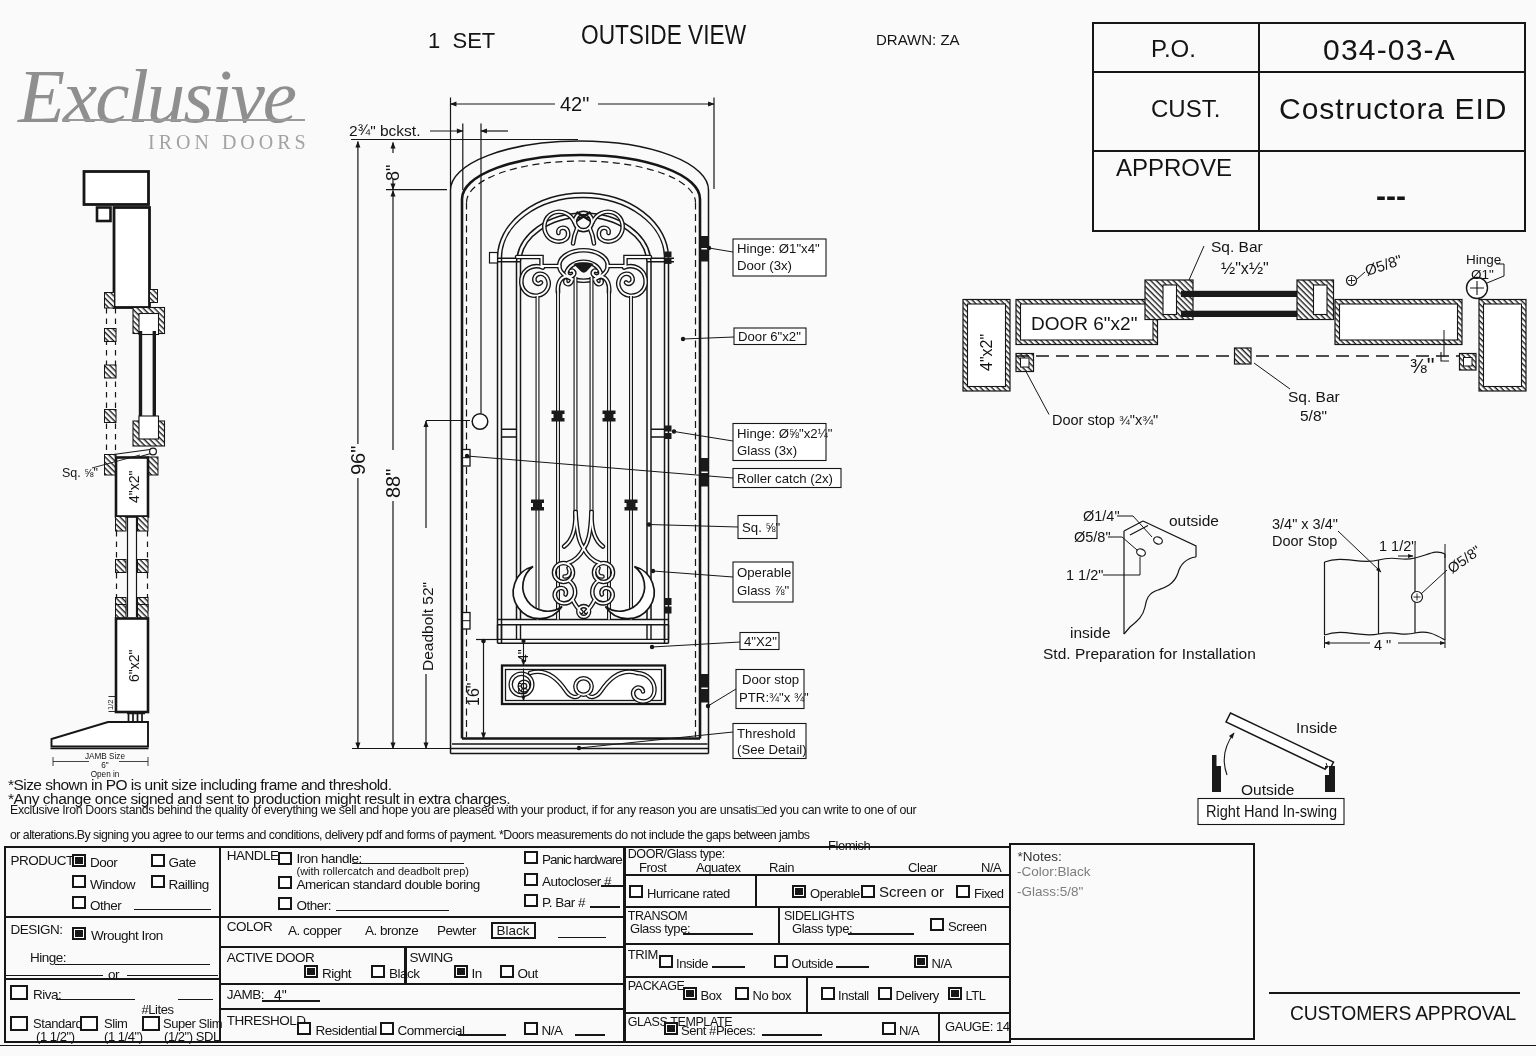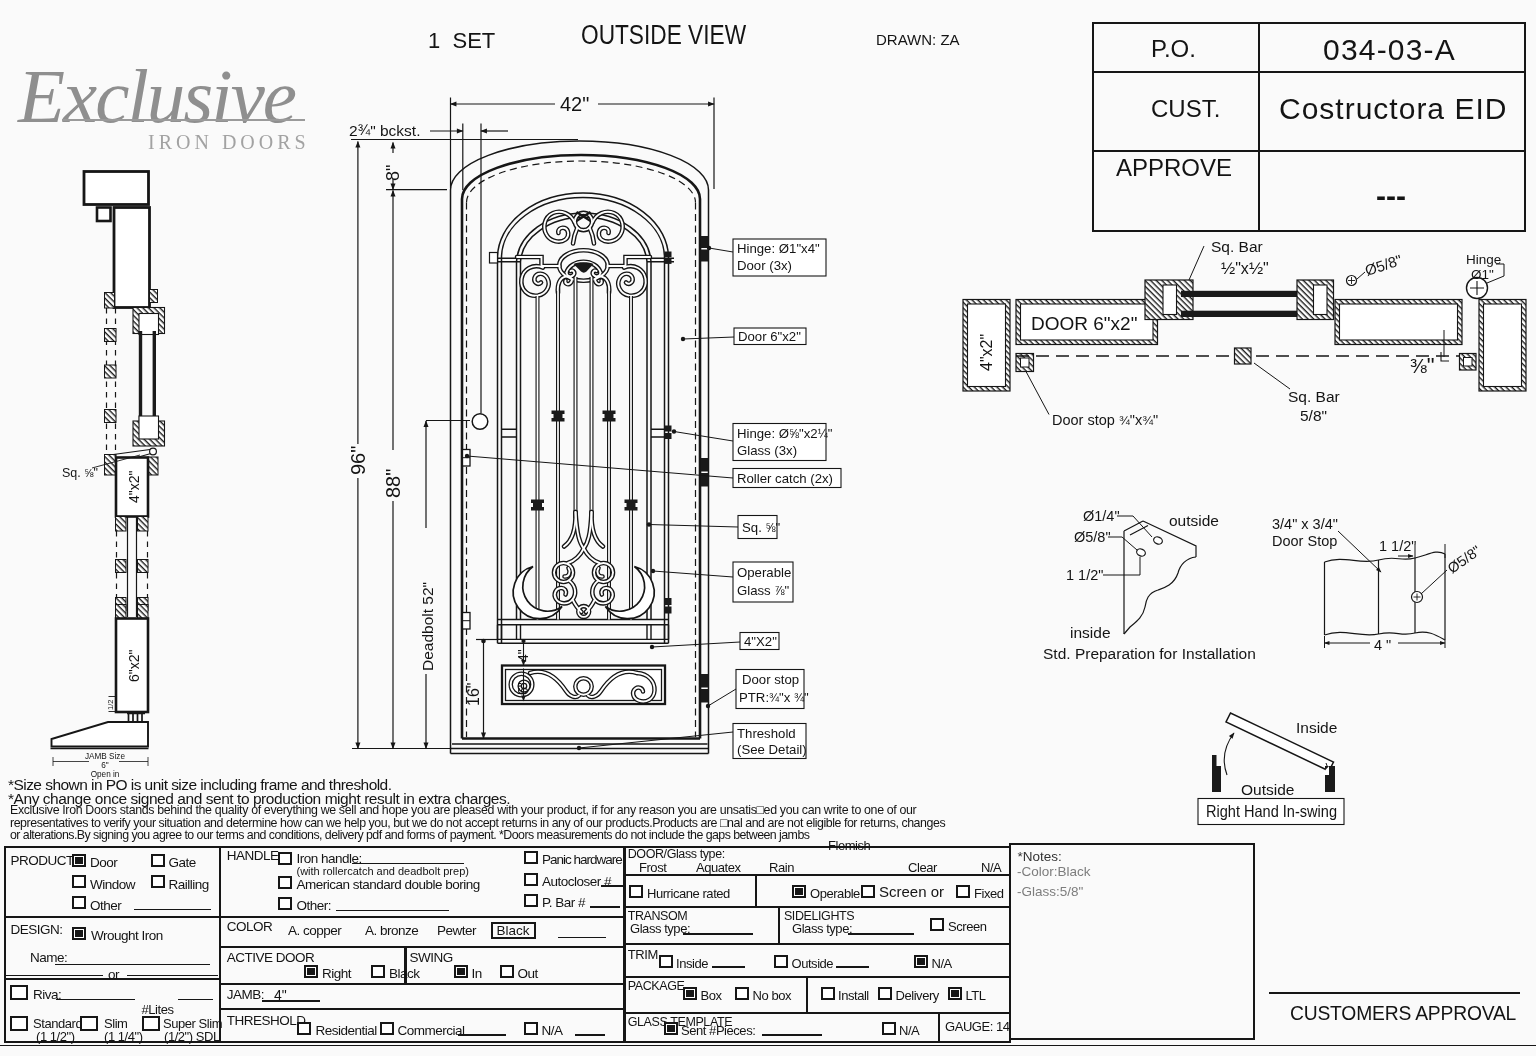--- a/index.html
+++ b/index.html
@@ -527,21 +527,20 @@
 </g>
 
 </g>
 </svg>
 
 <div class="ab" style="left:8px;top:776px;font-size:15.5px;letter-spacing:-0.55px">*Size shown in PO is unit size including frame and threshold.</div>
 
 <div class="ab" style="left:8px;top:790px;font-size:15.5px;letter-spacing:-0.45px">*Any change once signed and sent to production might result in extra charges.</div>
 
 <div class="ab" style="left:10px;top:804px;font-size:12.4px;letter-spacing:-0.35px;line-height:12px">Exclusive Iron Doors stands behind the quality of everything we sell and hope you are pleased with your product, if for any reason you are unsatis□ed you can write to one of our</div>
-<div class="ab" style="left:10px;top:816px;font-size:12.4px;letter-spacing:-0.45px">representatives to verify your situation and determine how can we help you, but we do not accept returns in any of our products.Products are □nal and are not eligible for returns, changes</div>
 <div class="ab" style="left:10px;top:828px;font-size:12.4px;letter-spacing:-0.55px">or alterations.By signing you agree to our terms and conditions, delivery pdf and forms of payment. *Doors measurements do not include the gaps between jambs</div>
 
 <div class="ab" style="left:4px;top:846px;width:1003px;height:193px;border:2.2px solid #161616"></div>
 
 <div class="ln" style="left:219px;top:846px;width:2.2px;height:195px"></div>
 <div class="ln" style="left:623.4px;top:846px;width:2.2px;height:195px"></div>
 
 <div class="ln" style="left:4px;top:915.5px;width:217px;height:2.2px"></div>
 <div class="ln" style="left:4px;top:977.5px;width:217px;height:2.2px"></div>
 
@@ -574,21 +573,21 @@
 <div class="ab" style="left:168.5px;top:876.5px;font-size:13.5px;letter-spacing:-.5px">Railling</div>
 <span class="cb" style="left:72px;top:896px;width:10px;height:9px"></span>
 <div class="ab" style="left:90px;top:897.5px;font-size:13.5px;letter-spacing:-.5px">Other</div>
 <div class="ln" style="left:133.5px;top:908.5px;width:77px;height:1.6px"></div>
 
 <div class="ab" style="left:10.5px;top:922px;font-size:13.5px;letter-spacing:-.5px">DESIGN:</div>
 <span class="cb" style="left:72px;top:926.5px;width:10px;height:9px">
       <i></i>
     </span>
 <div class="ab" style="left:91px;top:928px;font-size:13.5px;letter-spacing:-.5px">Wrought Iron</div>
-<div class="ab" style="left:30px;top:950px;font-size:13.5px;letter-spacing:-.5px">Name:</div>
+<div class="ab" style="left:30px;top:950px;font-size:13.5px;letter-spacing:-.5px">Hinge:</div>
 <div class="ln" style="left:55px;top:963.5px;width:155px;height:1.6px"></div>
 <div class="ln" style="left:6px;top:974.6px;width:97px;height:1.6px"></div>
 <div class="ab" style="left:108px;top:967px;font-size:13.5px;letter-spacing:-.5px">or</div>
 <div class="ln" style="left:126.5px;top:974.6px;width:91px;height:1.6px"></div>
 
 <span class="cb" style="left:10px;top:984.5px;width:14px;height:11px"></span>
 <div class="ab" style="left:33px;top:986.5px;font-size:13.5px;letter-spacing:-.5px">Riva:</div>
 <div class="ln" style="left:55.5px;top:998.5px;width:79px;height:1.6px"></div>
 <div class="ln" style="left:178px;top:998.5px;width:34.5px;height:1.6px"></div>
 <div class="ab" style="left:141.5px;top:1001.5px;font-size:13px;letter-spacing:-.45px">#Lites</div>

